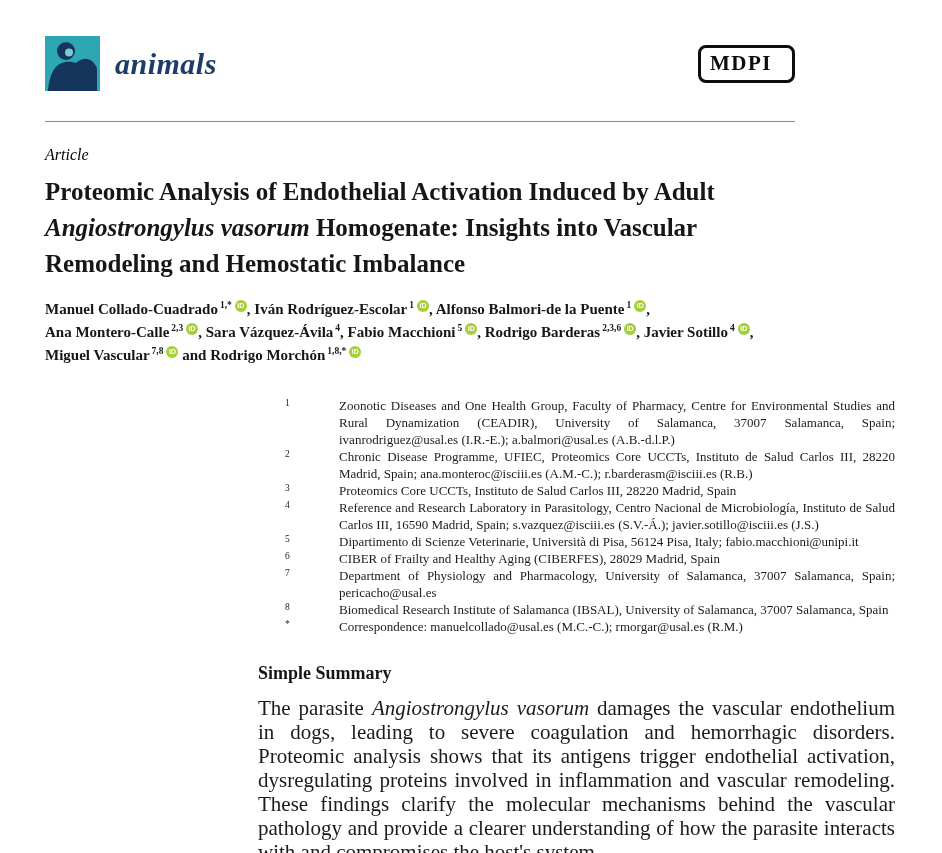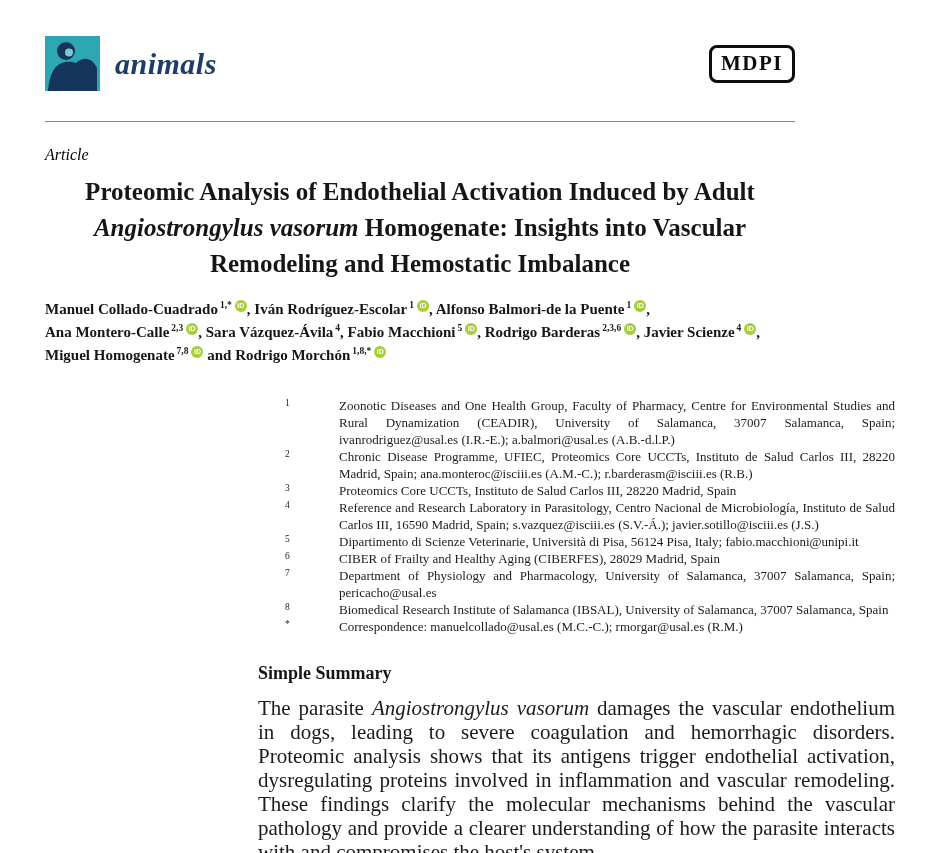--- a/index.html
+++ b/index.html
@@ -40,21 +40,21 @@
   .journal-name {
     font-style: italic;
     font-weight: bold;
     font-size: 30px;
     color: #1d3c66;
     letter-spacing: 0.5px;
   }
   .mdpi-logo {
     border: 3px solid #0c0c0c;
     border-radius: 8px;
-    padding: 3px 9px 4px 9px;
+    padding: 3px 20px 4px 9px;
     font-weight: bold;
     font-size: 21px;
     letter-spacing: 1.5px;
     color: #0c0c0c;
     font-family: "Liberation Serif", serif;
   }
   .rule {
     border: none;
     border-top: 1.5px solid #8a8a8a;
     margin: 30px 0 0 0;
@@ -65,21 +65,20 @@
     font-size: 16px;
     margin-top: 24px;
     color: #000000;
   }
   .title {
     font-size: 25px;
     font-weight: bold;
     line-height: 36px;
     margin: 10px 0 0 0;
     color: #161616;
-    text-align: center;
   }
   .title em { font-style: italic; }
   .authors {
     margin-top: 16px;
     font-size: 15px;
     font-weight: bold;
     line-height: 23px;
     color: #161616;
   }
   .author sup {
@@ -181,24 +180,24 @@
     <div class="author-line">
       <span class="author"><span>Manuel Collado-Cuadrado</span><sup>1,*</sup><span class="orcid">iD</span><span>,</span></span>
       <span class="author"><span>Iván Rodríguez-Escolar</span><sup>1</sup><span class="orcid">iD</span><span>,</span></span>
       <span class="author"><span>Alfonso Balmori-de la Puente</span><sup>1</sup><span class="orcid">iD</span><span>,</span></span>
     </div>
     <div class="author-line">
       <span class="author"><span>Ana Montero-Calle</span><sup>2,3</sup><span class="orcid">iD</span><span>,</span></span>
       <span class="author"><span>Sara Vázquez-Ávila</span><sup>4</sup><span>,</span></span>
       <span class="author"><span>Fabio Macchioni</span><sup>5</sup><span class="orcid">iD</span><span>,</span></span>
       <span class="author"><span>Rodrigo Barderas</span><sup>2,3,6</sup><span class="orcid">iD</span><span>,</span></span>
-      <span class="author"><span>Javier Scienze</span><sup>4</sup><span class="orcid">iD</span><span>,</span></span>
+      <span class="author"><span>Javier Sotillo</span><sup>4</sup><span class="orcid">iD</span><span>,</span></span>
     </div>
     <div class="author-line">
-      <span class="author"><span>Miguel Homogenate</span><sup>7,8</sup><span class="orcid">iD</span><span> and</span></span>
+      <span class="author"><span>Miguel Vascular</span><sup>7,8</sup><span class="orcid">iD</span><span> and</span></span>
       <span class="author"><span>Rodrigo Morchón</span><sup>1,8,*</sup><span class="orcid">iD</span><span></span></span>
     </div>
   </div>
 
   <div class="affiliations">
     <div class="aff-row">
       <div class="aff-marker">1</div>
       <div class="aff-text">Zoonotic Diseases and One Health Group, Faculty of Pharmacy, Centre for Environmental Studies and Rural Dynamization (CEADIR), University of Salamanca, 37007 Salamanca, Spain; ivanrodriguez@usal.es (I.R.-E.); a.balmori@usal.es (A.B.-d.l.P.)</div>
     </div>
     <div class="aff-row">

